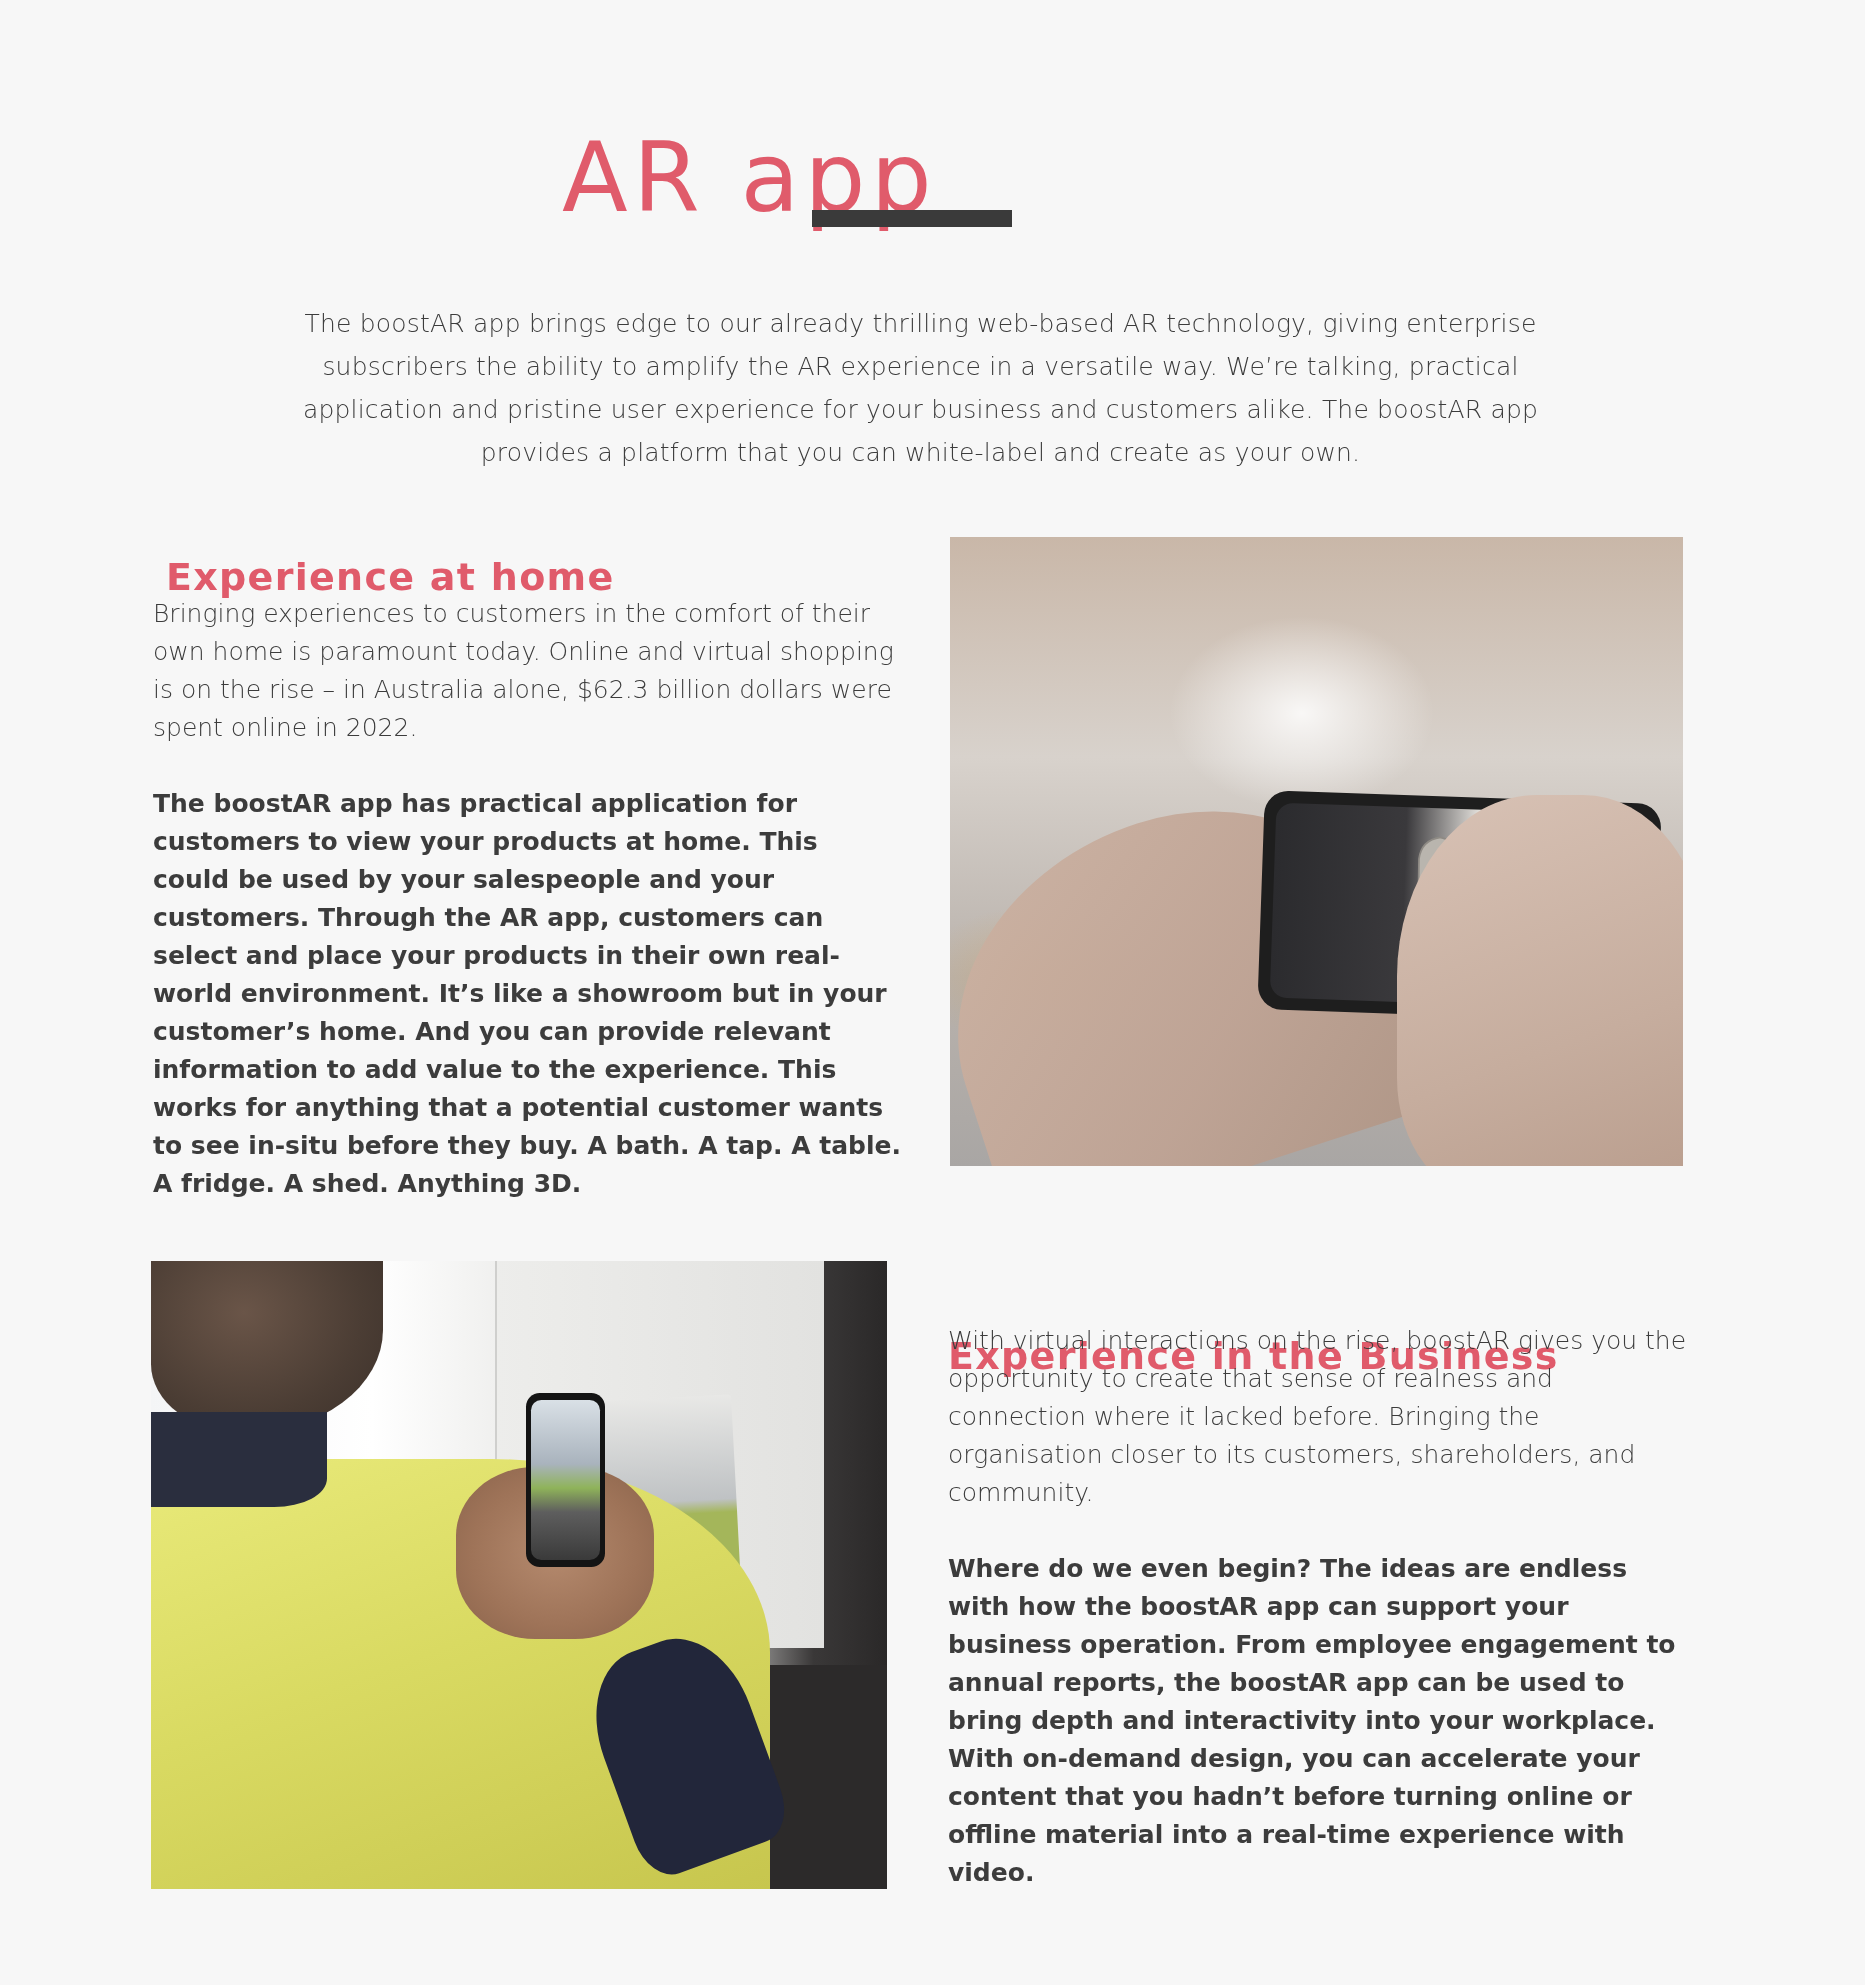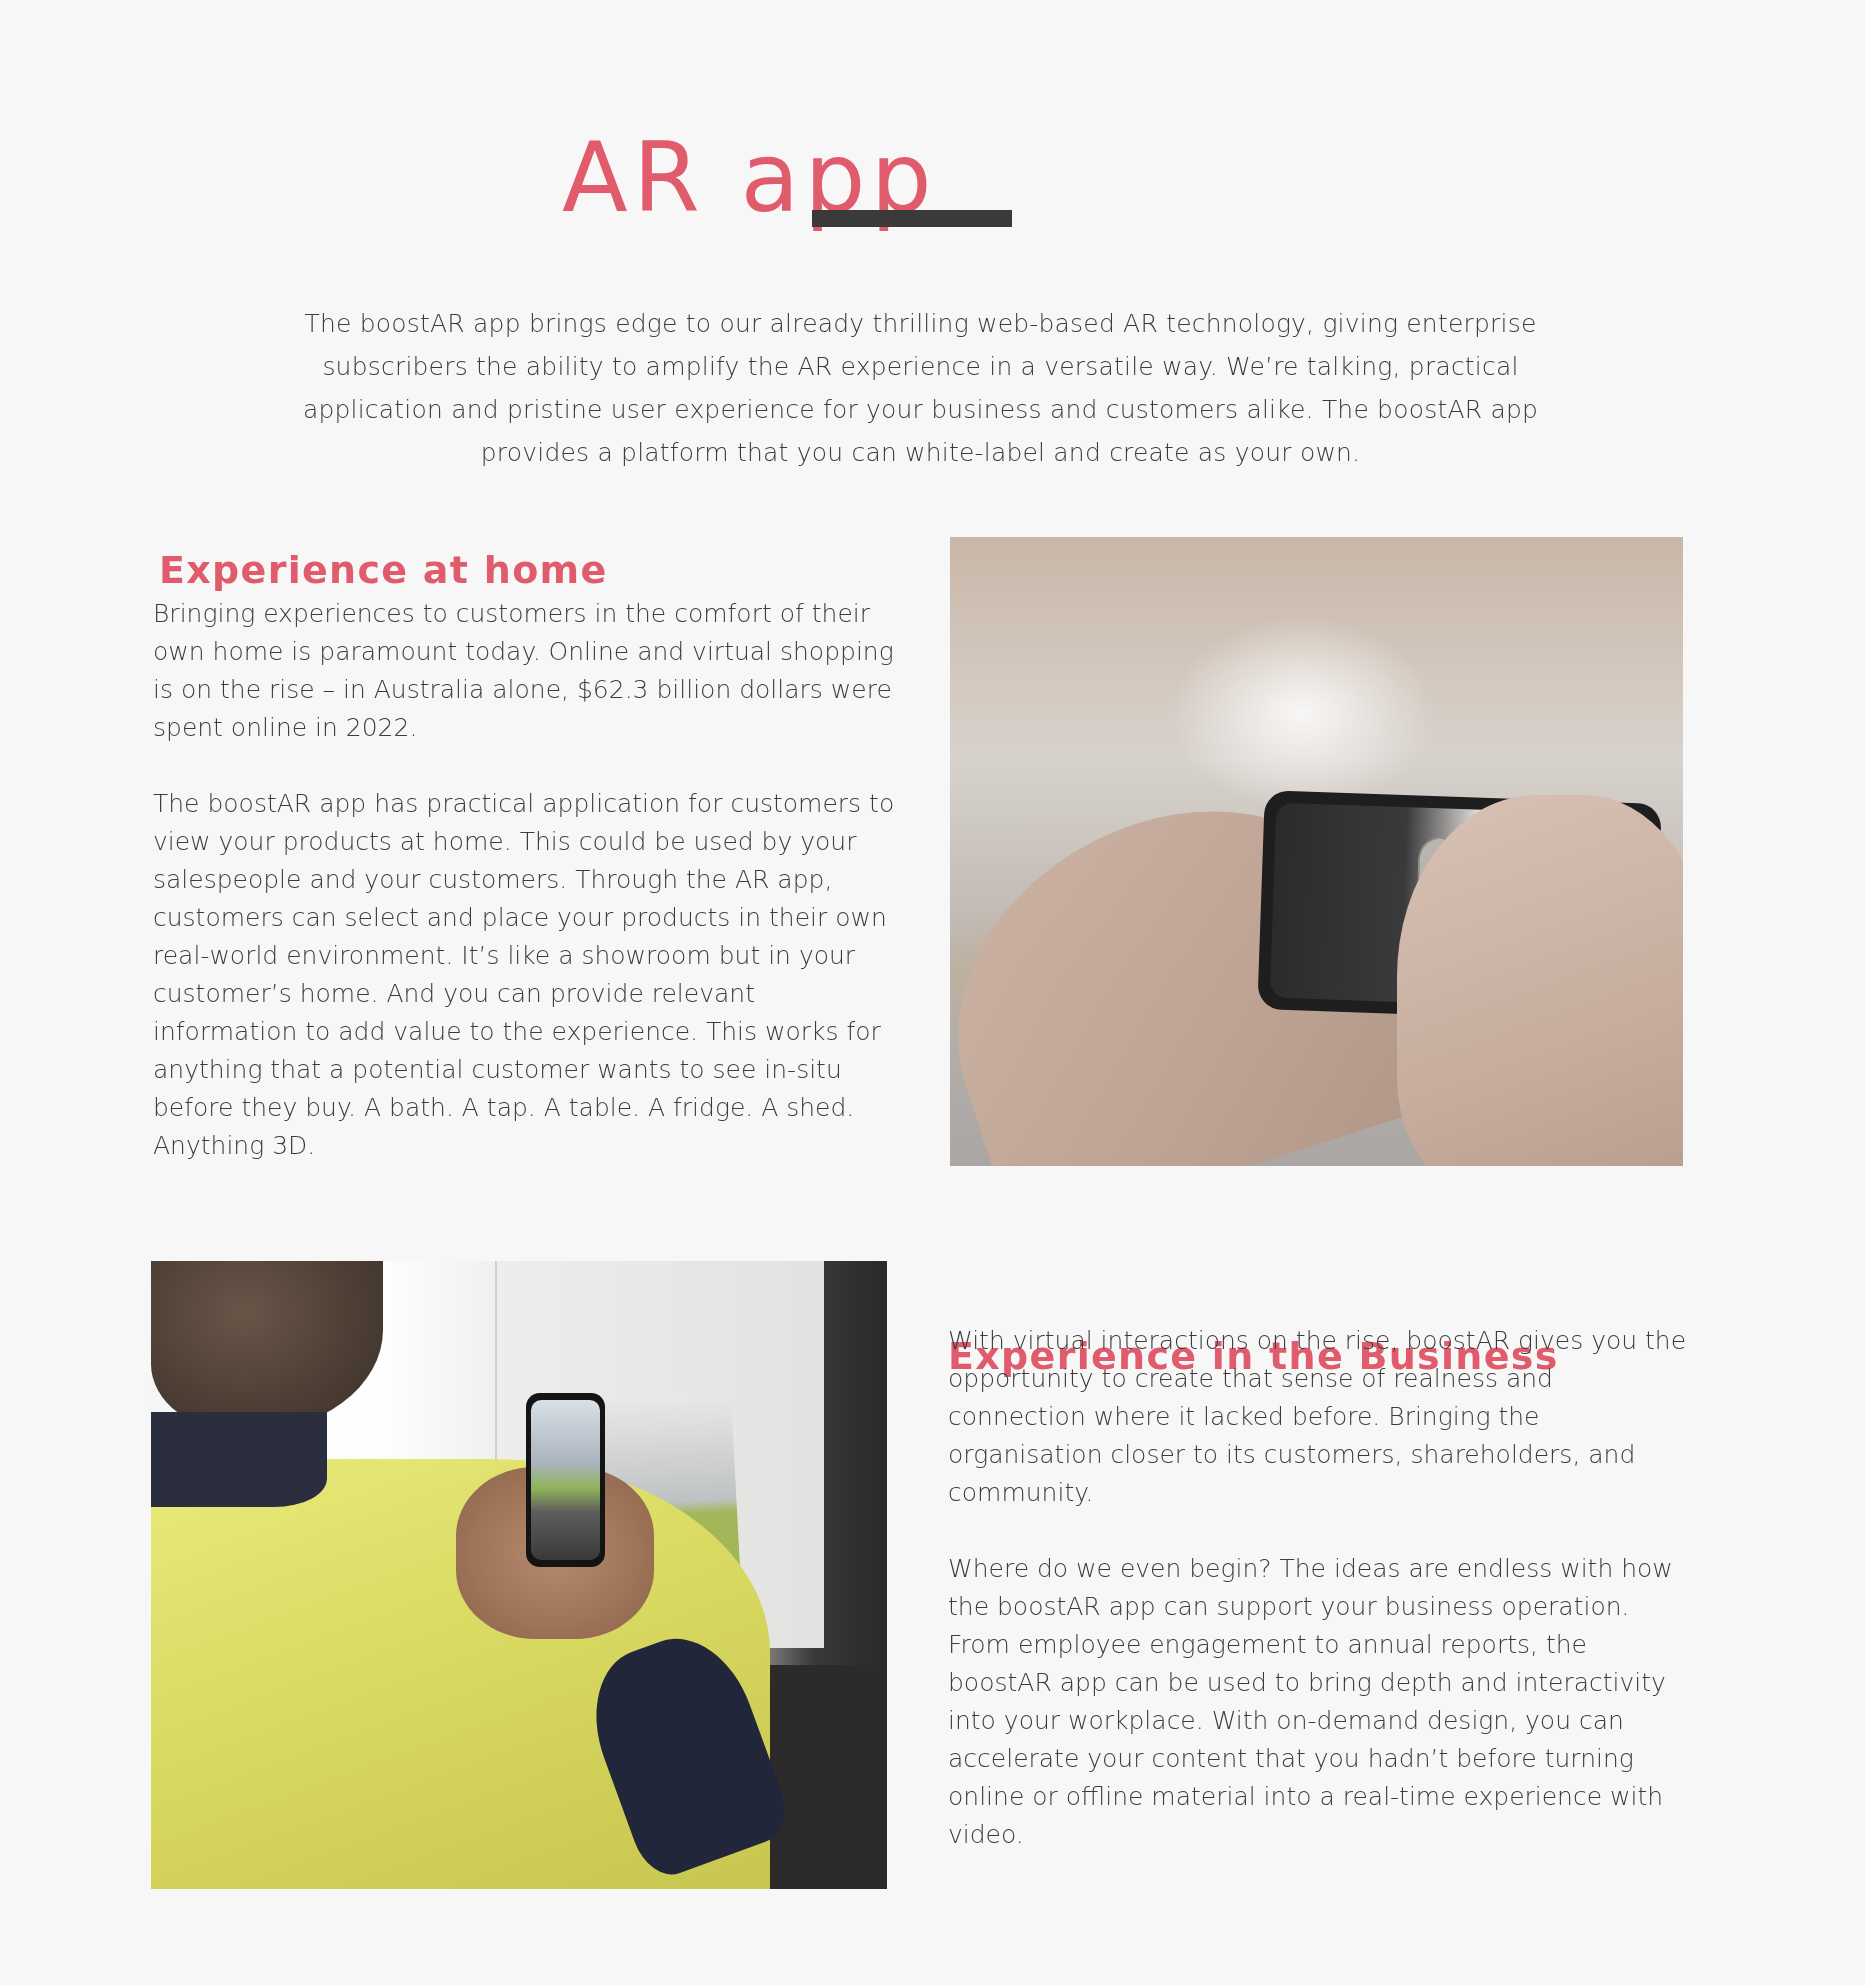--- a/index.html
+++ b/index.html
@@ -33,21 +33,21 @@
     font-size: 38px; font-weight: 700; letter-spacing: 1.3px;
     color: #E05B6B; line-height: 48px;
     font-family: "DejaVu Sans", sans-serif;
   }
   .section-body {
     position: absolute;
     font-size: 25px; line-height: 38px; font-weight: 300;
     color: #3C3C3C;
   }
   .section-body p { margin: 0 0 38px 0; }
-  .section-body p:last-child { margin-bottom: 0; }
+  .section-body p:last-child { margin-bottom: 0; font-weight: bold; }
   .photo {
     position: absolute; overflow: hidden;
   }
   
   .photo-home {
     left: 950px; top: 537px; width: 733px; height: 629px;
     background:
       radial-gradient(ellipse 189px 138px at 48% 28%, rgba(255,255,255,0.85), rgba(255,255,255,0) 70%),
       radial-gradient(ellipse 172px 103px at 12% 70%, rgba(215,160,80,0.35), rgba(0,0,0,0) 70%),
       linear-gradient(180deg, #C9B7A8 0%, #D8D2CC 35%, #B9B2AC 70%, #A9A6A4 100%);
@@ -146,21 +146,21 @@
   }
 </style>
 </head>
 <body>
 
 <h1 class="page-title">AR app</h1>
 <div class="title-bar"></div>
 
 <p class="intro" style="margin:8px;">The boostAR app brings edge to our already thrilling web-based AR technology, giving enterprise subscribers the ability to amplify the AR experience in a versatile way. We’re talking, practical application and pristine user experience for your business and customers alike. The boostAR app provides a platform that you can white-label and create as your own.</p>
 
-<h2 class="section-heading" style="left:153px; top:540px; margin:6px;">Experience at home</h2>
+<h2 class="section-heading" style="left:153px; top:540px; margin:13px;">Experience at home</h2>
 <div class="section-body" style="left:153px; top:595px; width:749px;">
   <p>Bringing experiences to customers in the comfort of their own home is paramount today. Online and virtual shopping is on the rise – in Australia alone, $62.3 billion dollars were spent online in 2022.</p>
   <p>The boostAR app has practical application for customers to view your products at home. This could be used by your salespeople and your customers. Through the AR app, customers can select and place your products in their own real-world environment. It’s like a showroom but in your customer’s home. And you can provide relevant information to add value to the experience. This works for anything that a potential customer wants to see in-situ before they buy. A bath. A tap. A table. A fridge. A shed. Anything 3D.</p>
 </div>
 
 <div class="photo photo-home">
   <div class="arm-left"></div>
   <div class="phone">
     <div class="phone-screen">
       <svg class="tap" viewBox="0 0 160 170">

